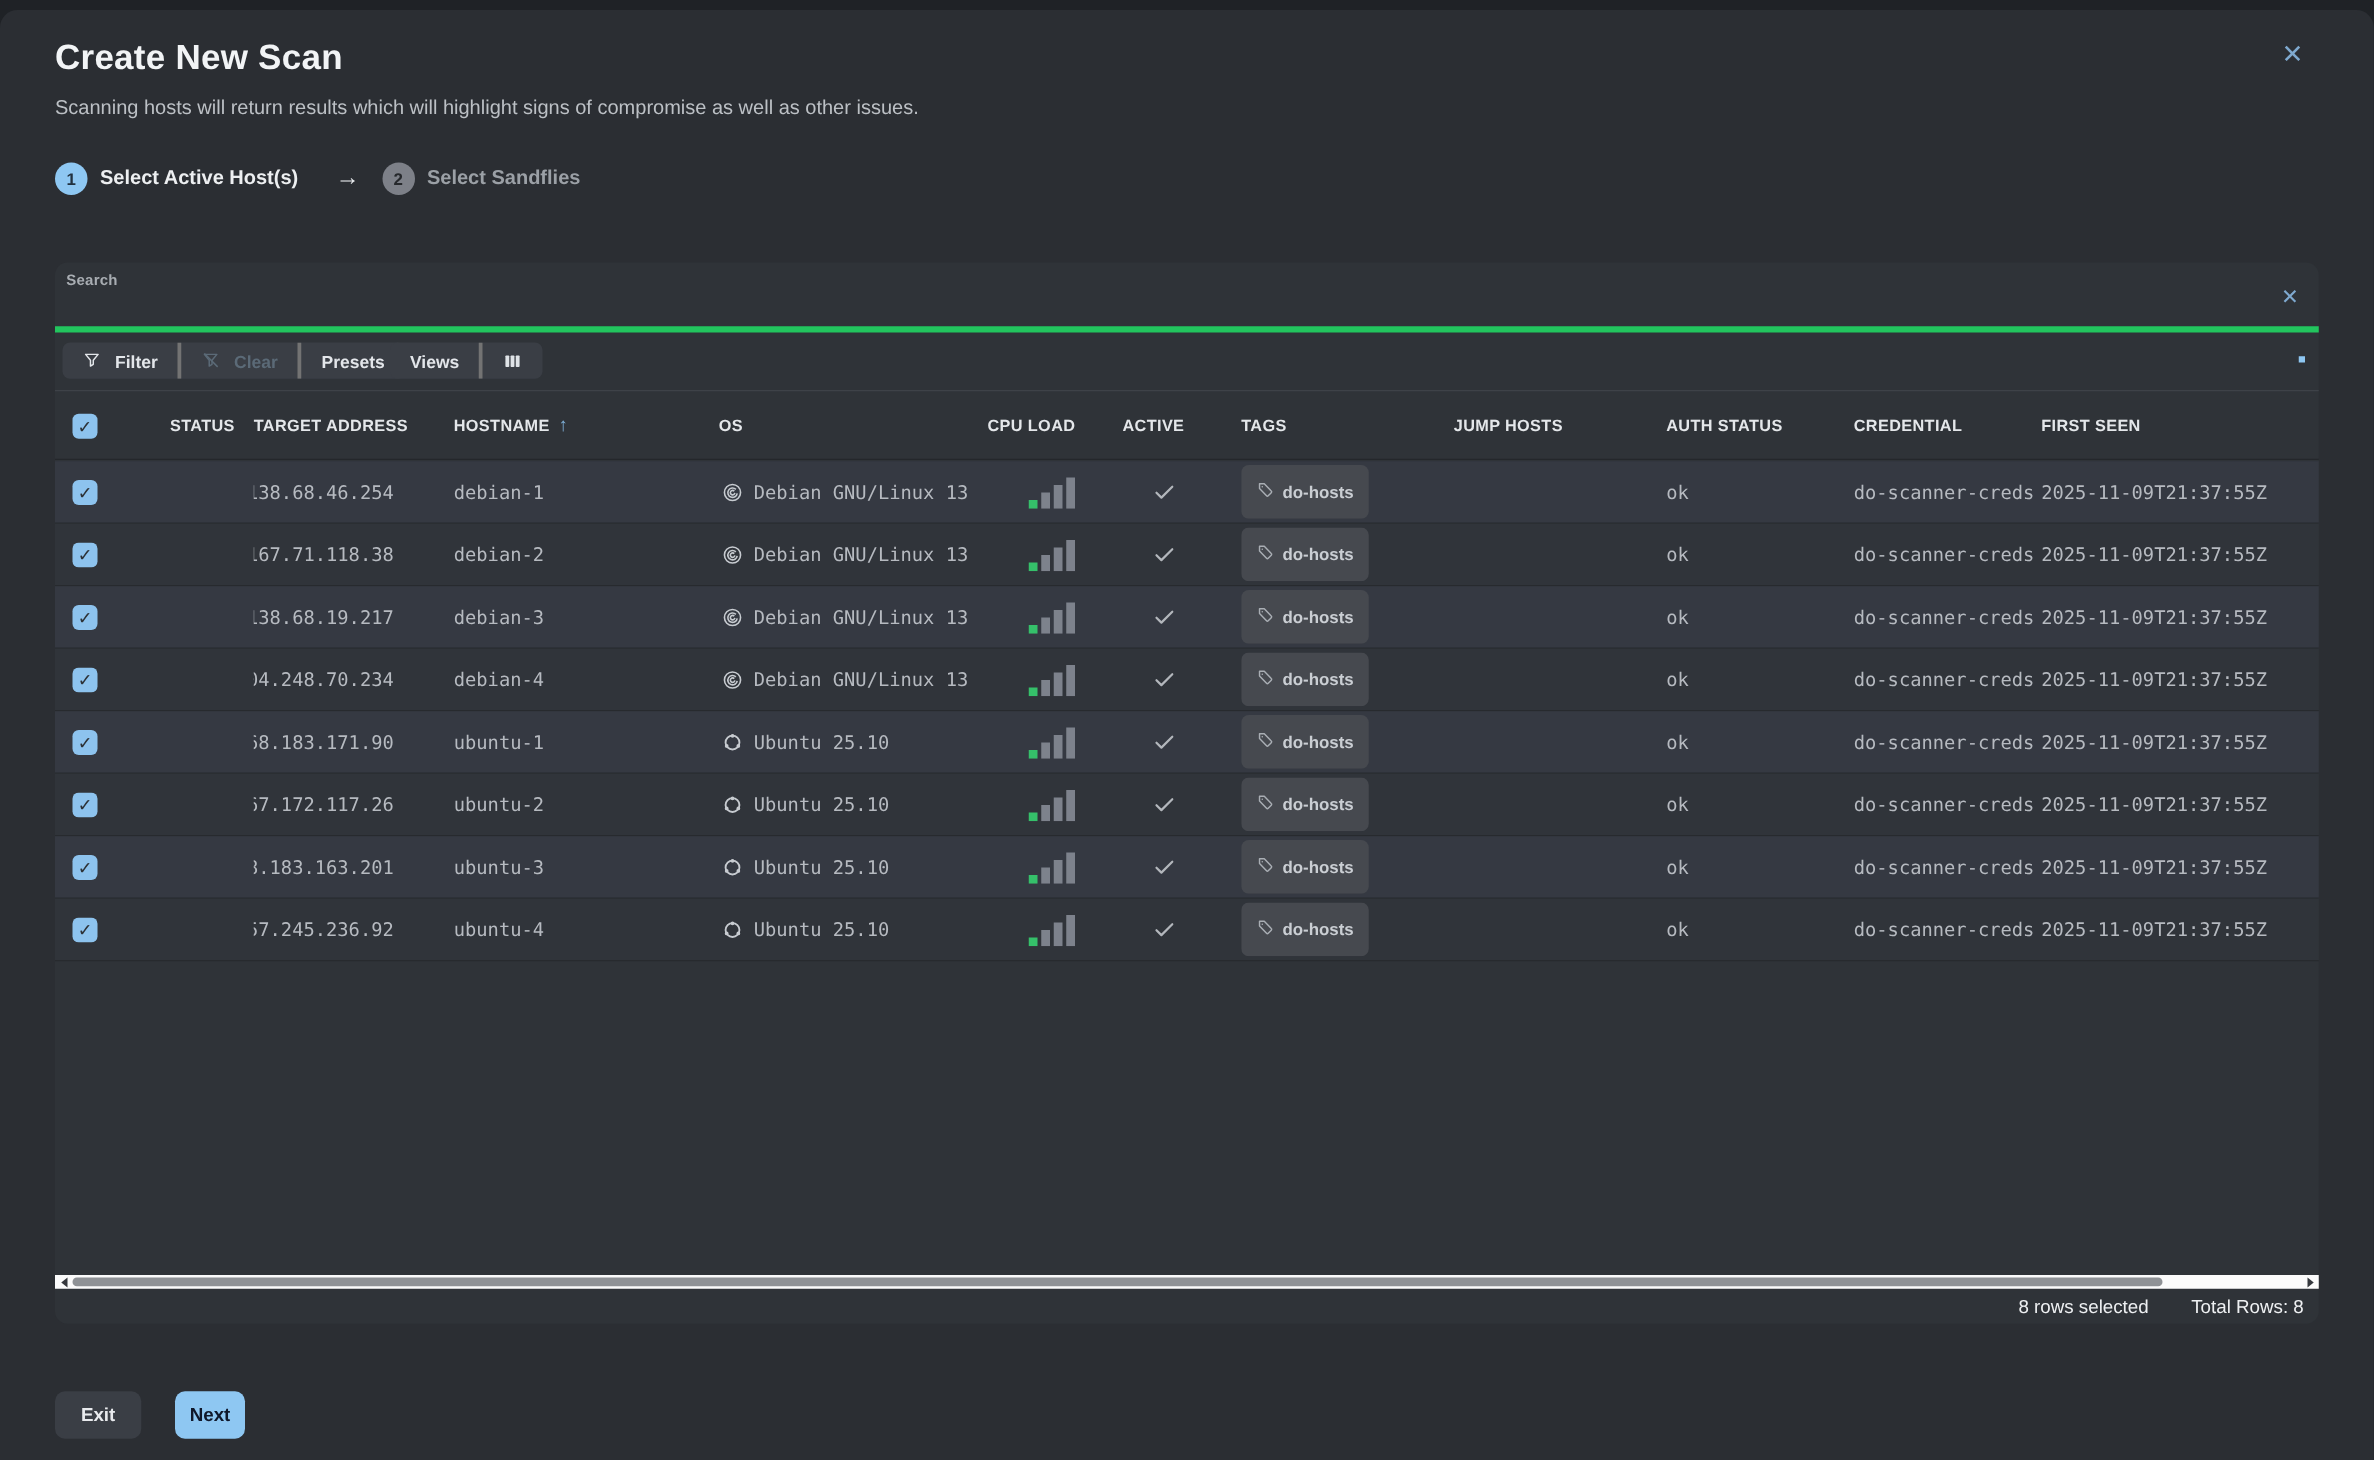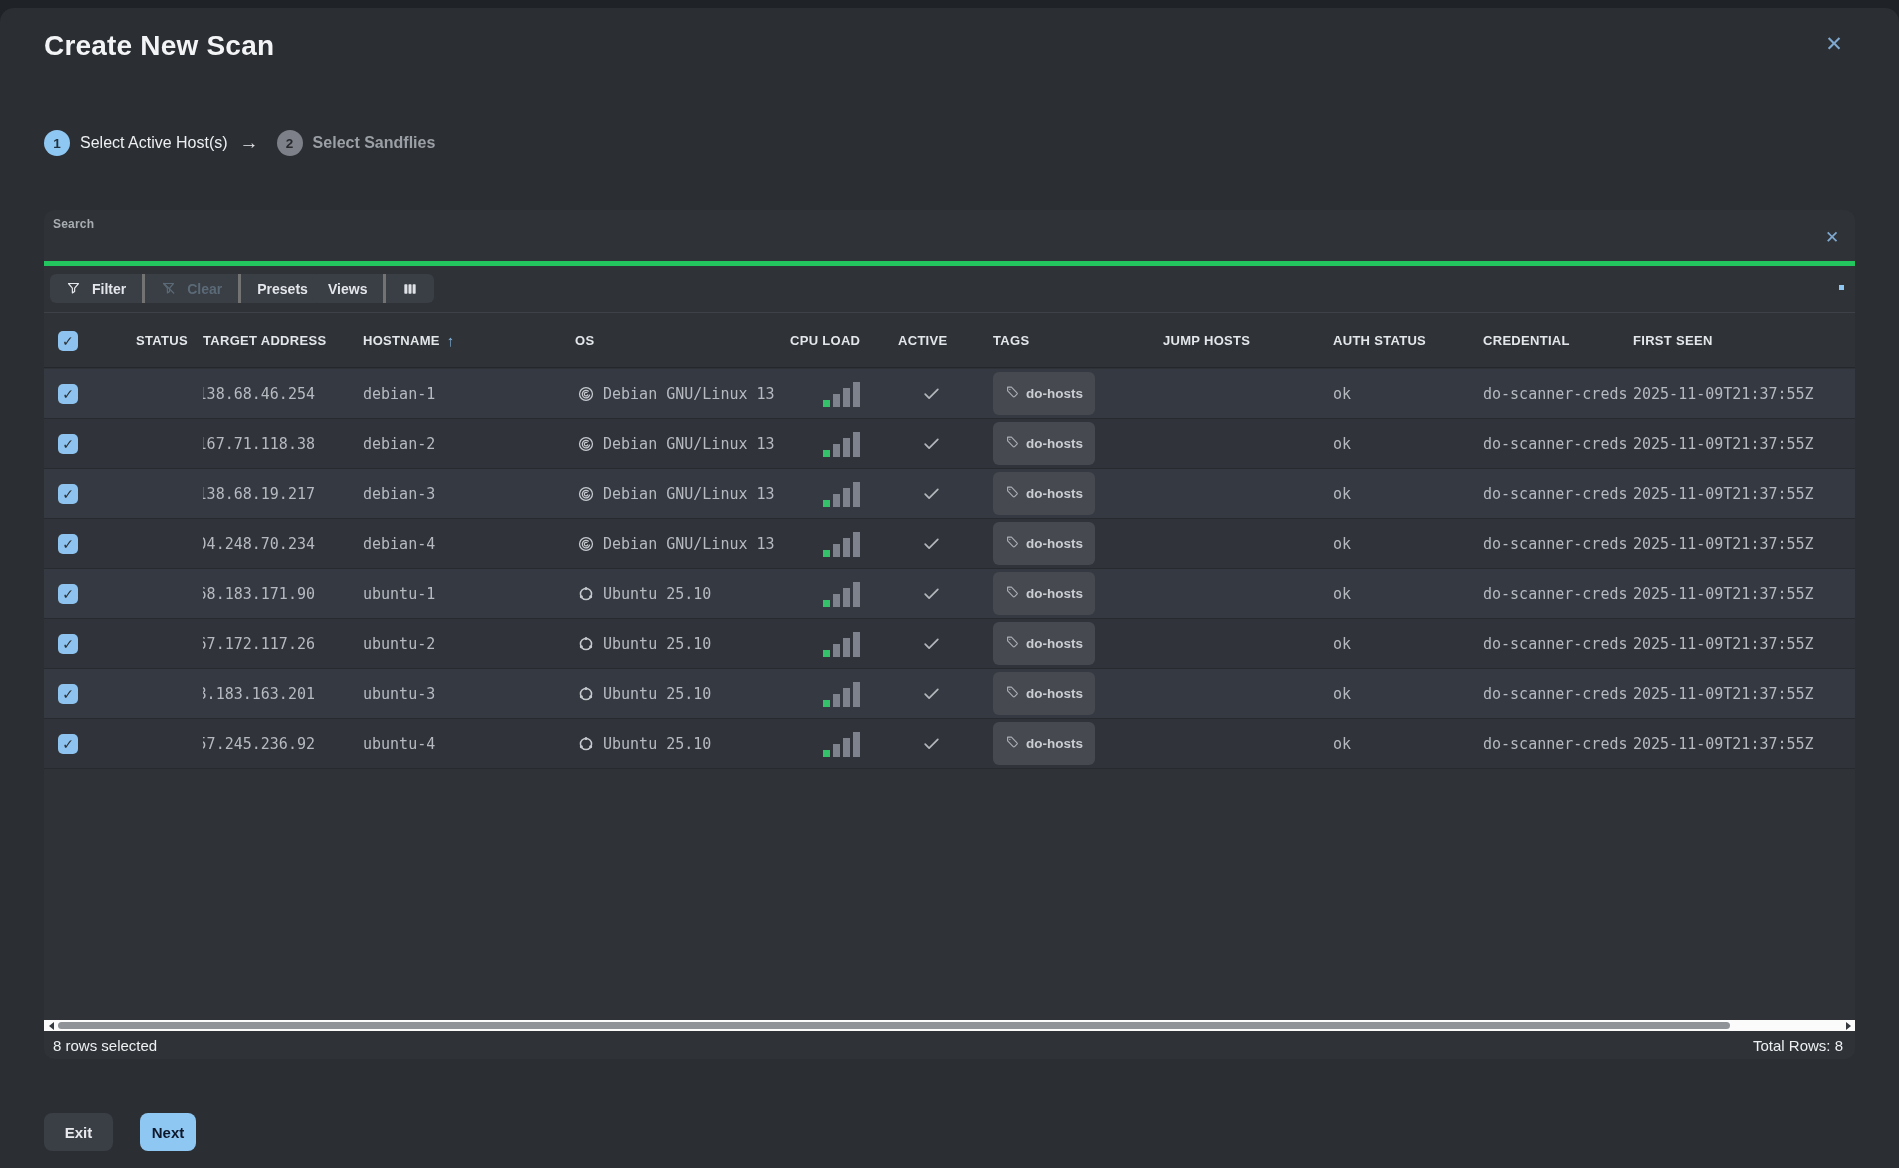--- a/index.html
+++ b/index.html
@@ -11,21 +11,21 @@
   
   .dlg-title { position:absolute; left:44px; top:22px; font-size:28px; font-weight:700; color:#f2f4f6; letter-spacing:.2px; }
   .dlg-subtitle { position:absolute; left:44px; top:70px; font-size:16px; color:#bcc0c5; }
   .dlg-close { position:absolute; left:1820px; top:22px; width:28px; height:28px; color:#7fa9cf; font-size:21px; line-height:28px; text-align:center; cursor:pointer; }
 
   
   .stepper { position:absolute; left:44px; top:121px; height:28px; display:flex; align-items:center; gap:10px; }
   .step-circle { width:26px; height:26px; border-radius:50%; display:flex; align-items:center; justify-content:center; font-size:13.5px; font-weight:700; }
   .step-circle.active { background:#8ec7f2; color:#21313f; }
   .step-circle.inactive { background:#7d8088; color:#26282c; }
-  .step-label-active { font-size:16px; font-weight:400; color:#edeff1; margin-right:2px; }
+  .step-label-active { font-size:16px; font-weight:700; color:#edeff1; margin-right:20px; }
   .step-label-inactive { font-size:16px; font-weight:600; color:#9ba0a6; }
   .step-arrow { color:#e8eaed; font-size:19px; font-weight:700; margin-right:8px; }
 
   
   .panel { position:absolute; left:44px; top:202px; width:1811px; height:849px; background:#2f3338; border-radius:10px; }
 
   
   .search-row { position:absolute; left:0; top:0; width:1811px; height:56px; border-bottom:5px solid #22c55e; }
   .search-label { position:absolute; left:9px; top:7px; font-size:12px; font-weight:700; color:#a8adb2; letter-spacing:.2px; }
   .search-input { position:absolute; left:9px; top:24px; width:1700px; height:26px; background:transparent; border:none; outline:none; font-size:17px; color:#d7dadd; font-family:"Liberation Sans","DejaVu Sans",sans-serif; }
@@ -80,34 +80,35 @@
 
   
   .hscroll { position:absolute; left:0; top:810px; width:1811px; height:11px; background:#fbfbfb; display:flex; align-items:center; }
   .hs-arrow { width:14px; height:11px; display:flex; align-items:center; justify-content:center; cursor:pointer; flex:none; }
   .hs-arrow span { width:0; height:0; border-style:solid; }
   .hs-left span { border-width:4px 5px 4px 0; border-color:transparent #35383d transparent transparent; }
   .hs-right span { border-width:4px 0 4px 5px; border-color:transparent transparent transparent #35383d; }
   .hs-thumb { position:absolute; left:14px; top:2px; width:1672px; height:7px; border-radius:4px; background:#8f9296; cursor:grab; }
 
   
-  .statusbar { position:absolute; left:0; top:821px; width:1811px; height:28px; display:flex; align-items:center; justify-content:space-between; padding:0 12px 0 9px;gap:34px; }
+  .statusbar { position:absolute; left:0; top:821px; width:1811px; height:28px; display:flex; align-items:center; justify-content:flex-end; padding:0 12px 0 9px;gap:34px; }
   .statusbar div { font-size:15px; color:#eef0f2; }
 
   
   .footer-btn { position:absolute; height:38px; border-radius:8px; border:none; font-size:15px; font-weight:600; cursor:pointer; font-family:"Liberation Sans","DejaVu Sans",sans-serif; }
   .btn-exit { left:44px; top:1105px; width:69px; background:#3a3e45; color:#e8eaed; }
   .btn-next { left:140px; top:1105px; width:56px; background:#8ec7f2; color:#0f172a; }
 </style>
 </head>
 <body>
 
 <div id="dialog">
 
   <div class="dlg-title">Create New Scan</div>
+  <div class="dlg-subtitle">Scanning hosts will return results which will highlight signs of compromise as well as other issues.</div>
   <div class="dlg-close">✕</div>
 
   <div class="stepper">
     <div class="step-circle active">1</div>
     <div class="step-label-active">Select Active Host(s)</div>
     <div class="step-arrow">→</div>
     <div class="step-circle inactive">2</div>
     <div class="step-label-inactive">Select Sandflies</div>
   </div>
 

